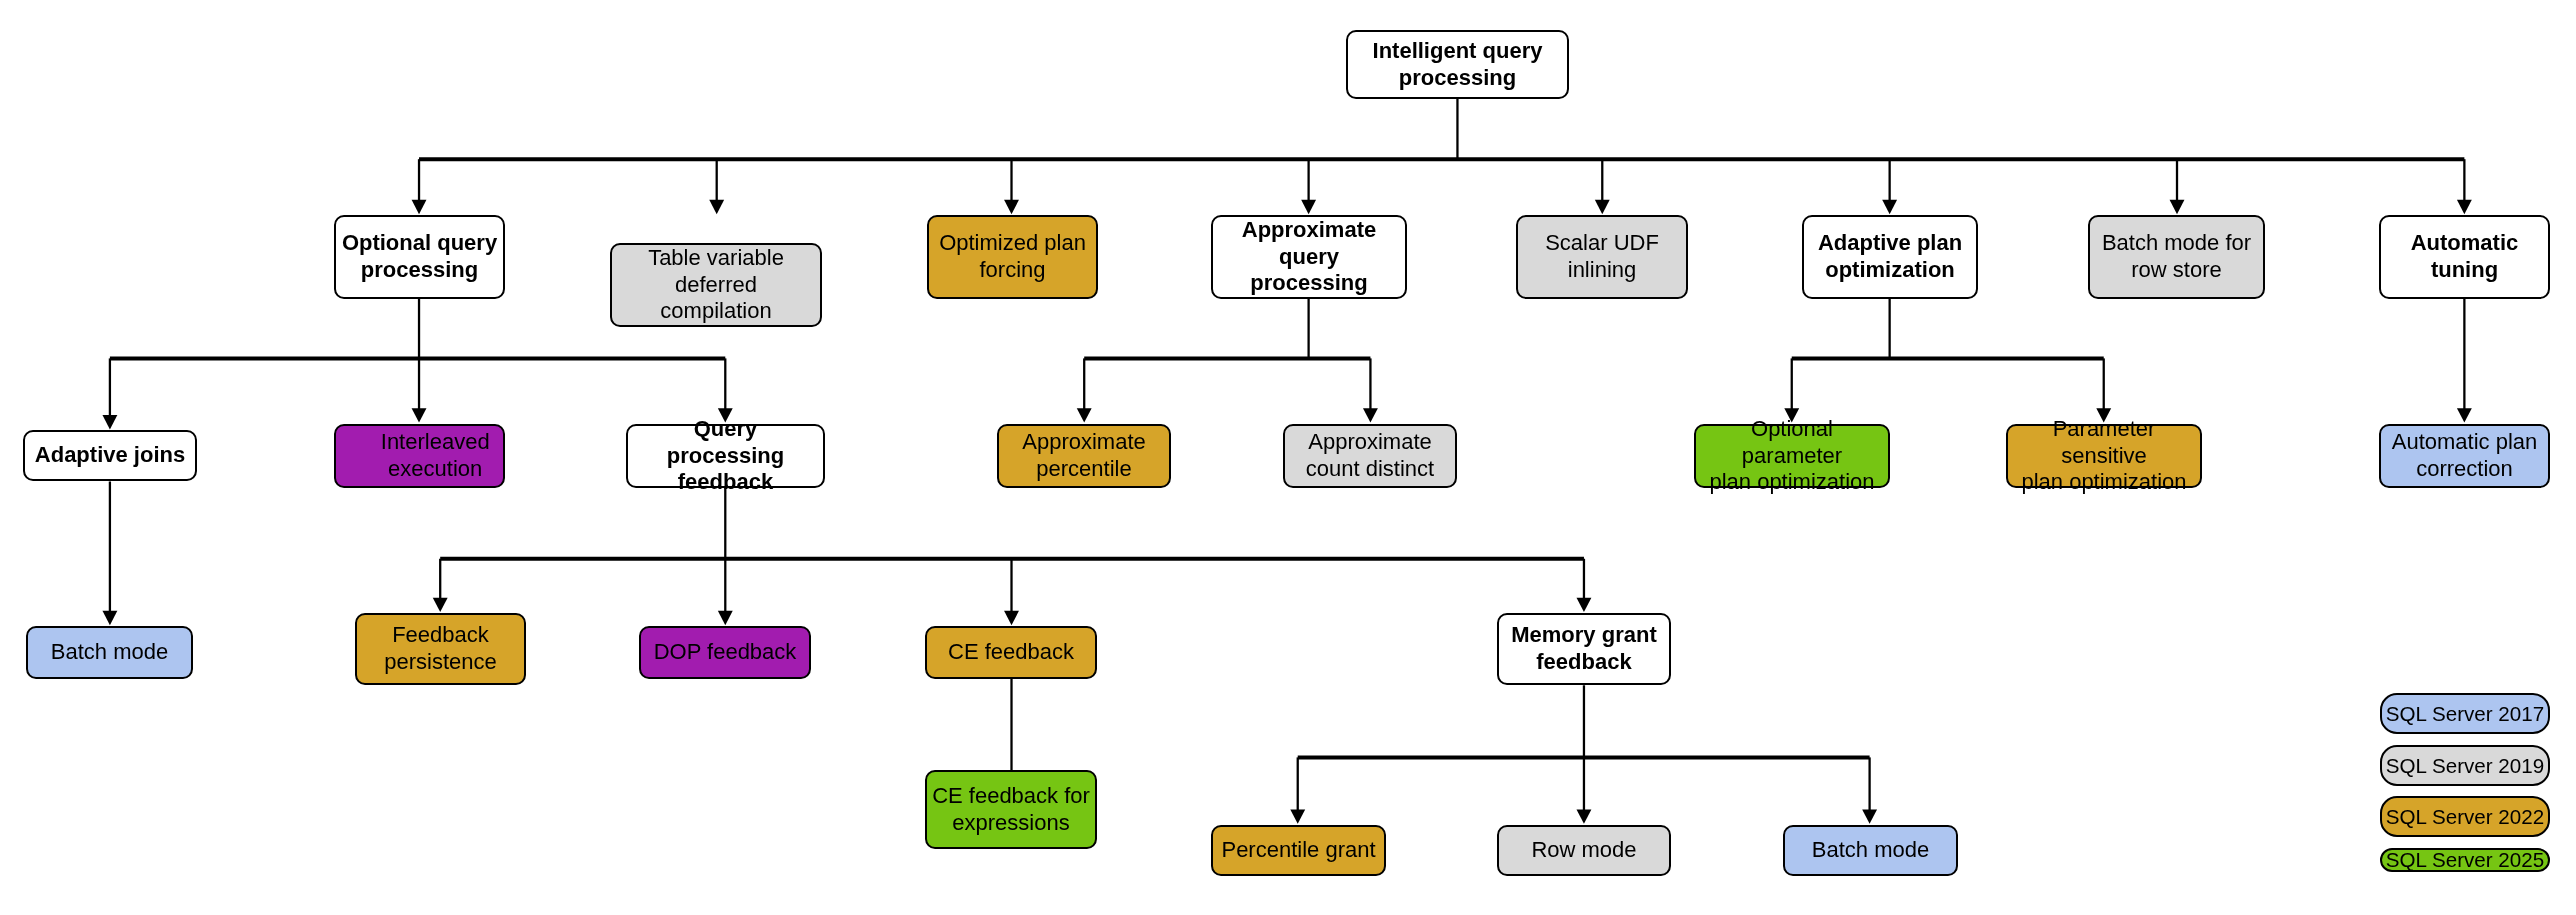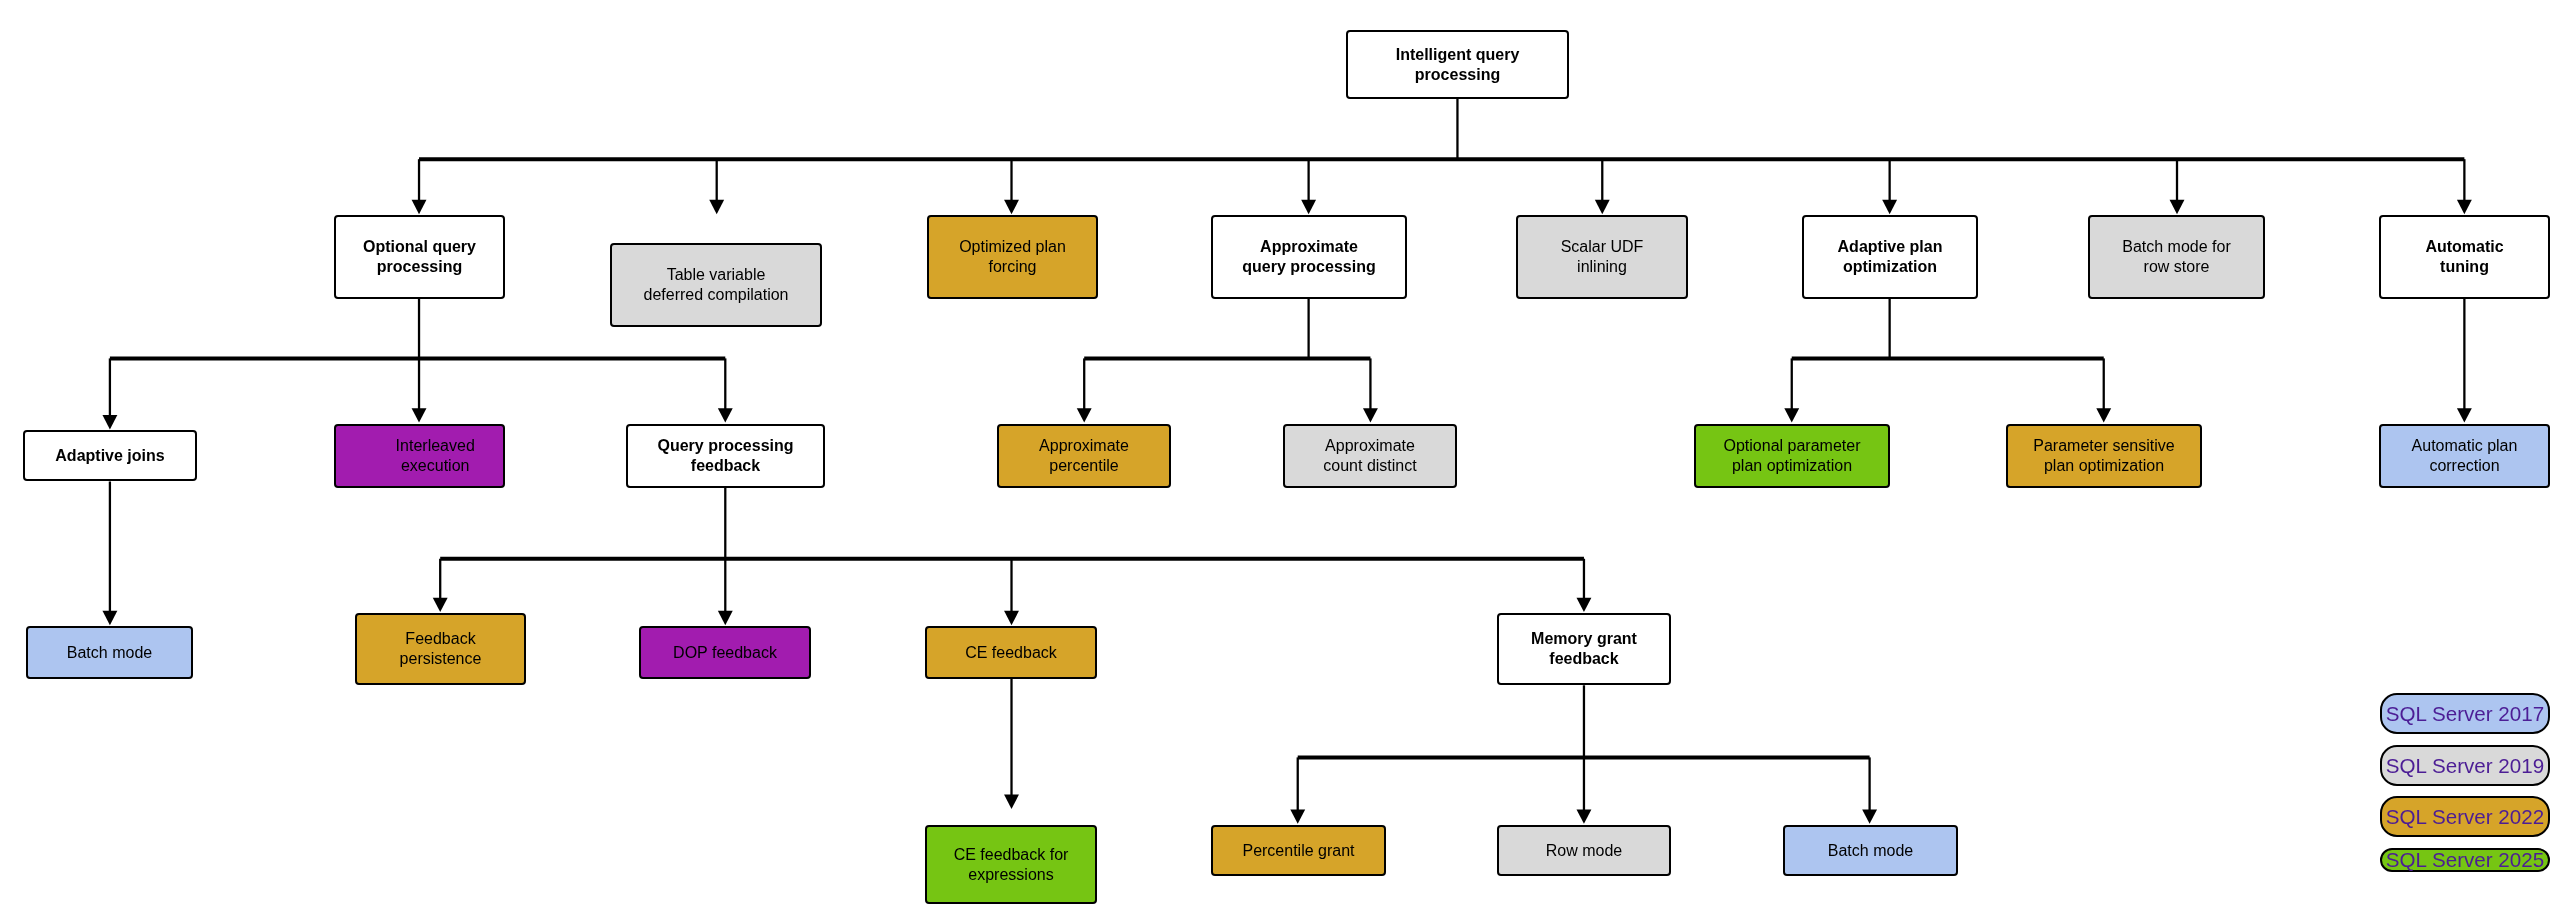--- a/index.html
+++ b/index.html
@@ -2,28 +2,28 @@
 <html style="font-size:9.2px"><head>
 <meta charset="utf-8">
 <style>
   html,body{margin:0;padding:0;background:#ffffff;}
   body{width:2576px;height:916px;overflow:hidden;font-family:"Liberation Sans",sans-serif;}
   #canvas{position:relative;width:2576px;height:916px;background:#ffffff;}
   #edge-layer{position:absolute;left:0;top:0;width:2576px;height:916px;}
   .node{
     position:absolute;display:flex;align-items:center;justify-content:center;
     text-align:center;box-sizing:border-box;border:2.3px solid #000000;
-    border-radius:4px;font-size:16px;line-height:1.22;color:#000000;
+    border-radius:10px;font-size:22px;line-height:1.22;color:#000000;
     white-space:pre-line;padding:2.3px 4.6px;background:#ffffff;
   }
   .node.bold{font-weight:bold;}
   .legend-chip{
     position:absolute;display:flex;align-items:center;justify-content:center;
     box-sizing:border-box;border:2.3px solid #000000;border-radius:17px;
-    font-size:20.6px;color:#4c1d95;text-align:center;white-space:nowrap;
+    font-size:20.6px;color:#000000;text-align:center;white-space:nowrap;
   }
 </style>
 </head>
 <body>
 
 <div id="canvas">
   <svg id="edge-layer" viewBox="0 0 4500 1600" xmlns="http://www.w3.org/2000/svg">
       <g>
         <line x1="2546" y1="172" x2="2546" y2="278" stroke="#000000" stroke-width="4"></line>
         <line x1="732" y1="278" x2="4305" y2="278" stroke="#000000" stroke-width="7"></line>
@@ -139,21 +139,21 @@
 plan optimization</div>
       <div class="node" style="left: 2379px; top: 424px; width: 171px; height: 64px; background: rgb(173, 197, 240);">Automatic plan
 correction</div>
       <div class="node" style="left: 26px; top: 626px; width: 167px; height: 53px; background: rgb(173, 197, 240);">Batch mode</div>
       <div class="node" style="left: 355px; top: 613px; width: 171px; height: 72px; background: rgb(214, 164, 41);">Feedback
 persistence</div>
       <div class="node" style="left: 639px; top: 626px; width: 172px; height: 53px; background: #a21caf;">DOP feedback</div>
       <div class="node" style="left: 925px; top: 626px; width: 172px; height: 53px; background: rgb(214, 164, 41);">CE feedback</div>
       <div class="node bold" style="left: 1497px; top: 613px; width: 174px; height: 72px; background: rgb(255, 255, 255);">Memory grant
 feedback</div>
-      <div class="node" style="left: 925px; top: 825px; width: 172px; height: 79px; background: rgb(118, 197, 19); text-align: center;">CE feedback for
+      <div class="node" style="left: 925px; top: 770px; width: 172px; height: 79px; background: rgb(118, 197, 19); text-align: center;">CE feedback for
 expressions</div>
       <div class="node" style="left: 1211px; top: 825px; width: 175px; height: 51px; background: rgb(214, 164, 41);">Percentile grant</div>
       <div class="node" style="left: 1497px; top: 825px; width: 174px; height: 51px; background: rgb(217, 217, 217);">Row mode</div>
       <div class="node" style="left: 1783px; top: 825px; width: 175px; height: 51px; background: rgb(173, 197, 240);">Batch mode</div>
     </div>
   <div id="legend-layer">
       <div class="legend-chip" style="left: 2380px; top: 693px; width: 170px; height: 41px; background: rgb(173, 197, 240);">SQL Server 2017</div>
       <div class="legend-chip" style="left: 2380px; top: 745px; width: 170px; height: 41px; background: rgb(217, 217, 217);">SQL Server 2019</div>
       <div class="legend-chip" style="left: 2380px; top: 796px; width: 170px; height: 41px; background: rgb(214, 164, 41);">SQL Server 2022</div>
       <div class="legend-chip" style="left: 2380px; top: 848px; width: 170px; height: 24px; background: rgb(118, 197, 19);">SQL Server 2025</div>

